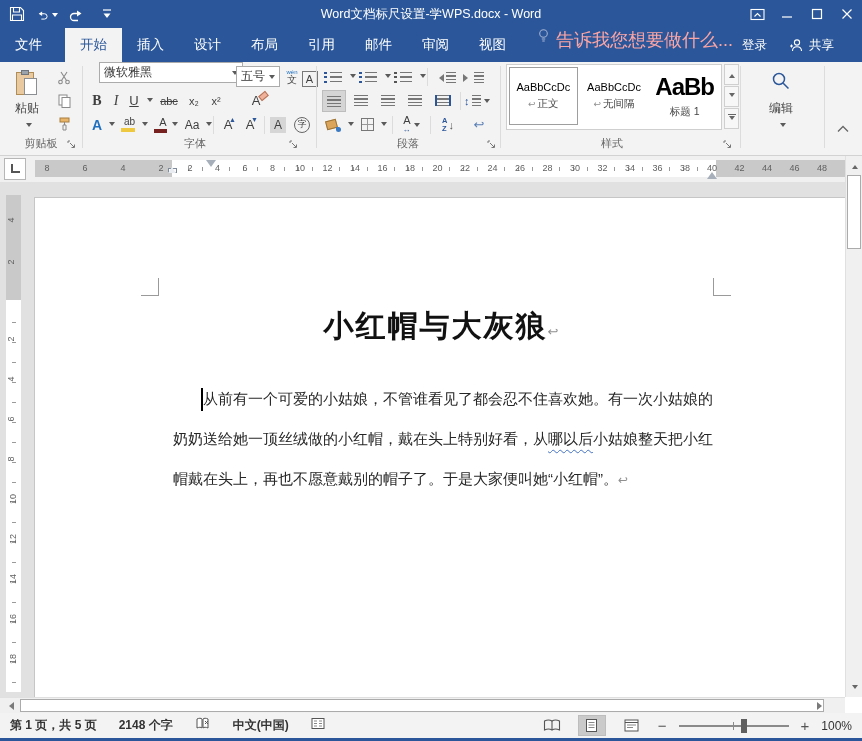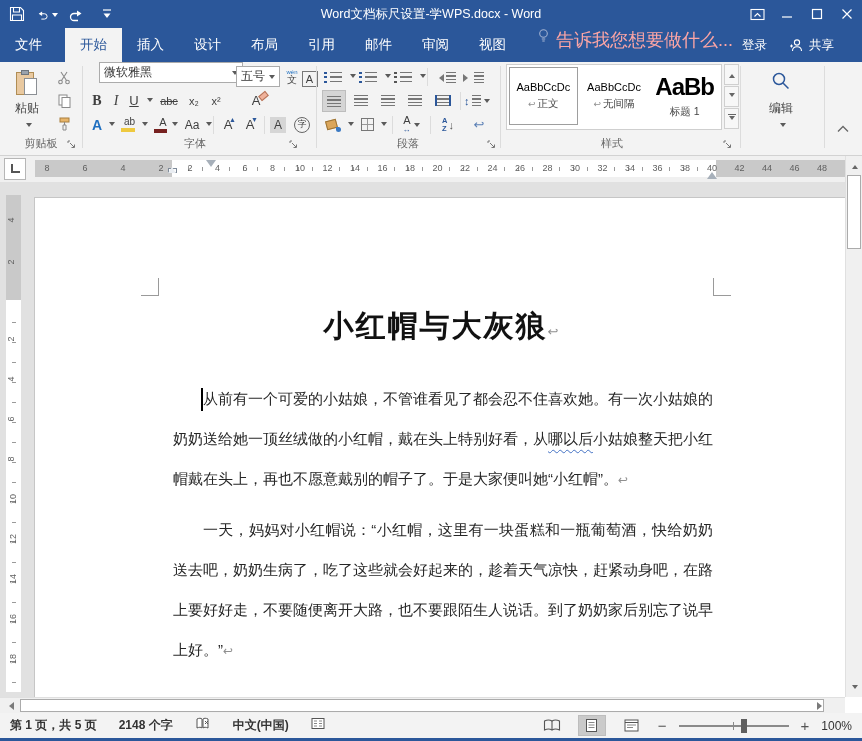--- a/index.html
+++ b/index.html
@@ -530,21 +530,20 @@
     <div class="vticks"></div>
     <span id="vm-top"></span><span id="vm-act"></span>
   <span class="vnum" style="top: 20px;">4</span><span class="vnum" style="top: 62px;">2</span><span class="vnum" style="top: 139px;">2</span><span class="vnum" style="top: 179px;">4</span><span class="vnum" style="top: 219px;">6</span><span class="vnum" style="top: 259px;">8</span><span class="vnum" style="top: 299px;">10</span><span class="vnum" style="top: 339px;">12</span><span class="vnum" style="top: 379px;">14</span><span class="vnum" style="top: 419px;">16</span><span class="vnum" style="top: 459px;">18</span></div>
   <div class="page">
     <i class="cmark tl"></i>
     <i class="cmark tr"></i>
     <div class="doctitle"><span>小红帽与大灰狼</span><span class="pmk">↩</span></div>
     <i class="caret"></i>
     <div class="bodytext">
       <p class="para"><span>从前有一个可爱的小姑娘，不管谁看见了都会忍不住喜欢她。有一次小姑娘的奶奶送给她一顶丝绒做的小红帽，戴在头上特别好看，从</span><span class="wavy">哪以后</span><span>小姑娘整天把小红帽戴在头上，再也不愿意戴别的帽子了。于是大家便叫她“小红帽”。</span><span class="pmk">↩</span></p>
-      <p class="para"><span>一天，妈妈对小红帽说：“小红帽，这里有一块蛋糕和一瓶葡萄酒，快给奶奶送去吧，奶奶生病了，吃了这些就会好起来的，趁着天气凉快，赶紧动身吧，在路上要好好走，不要随便离开大路，也不要跟陌生人说话。到了奶奶家后别忘了说早上好。”</span><span class="pmk">↩</span></p>
 
     </div>
   </div>
 </div>
 
 <div class="vscroll">
   <div class="sarr" style="top:1px;">
       <i class="tri-up"></i>
     </div>
   <div class="vthumb"></div>

